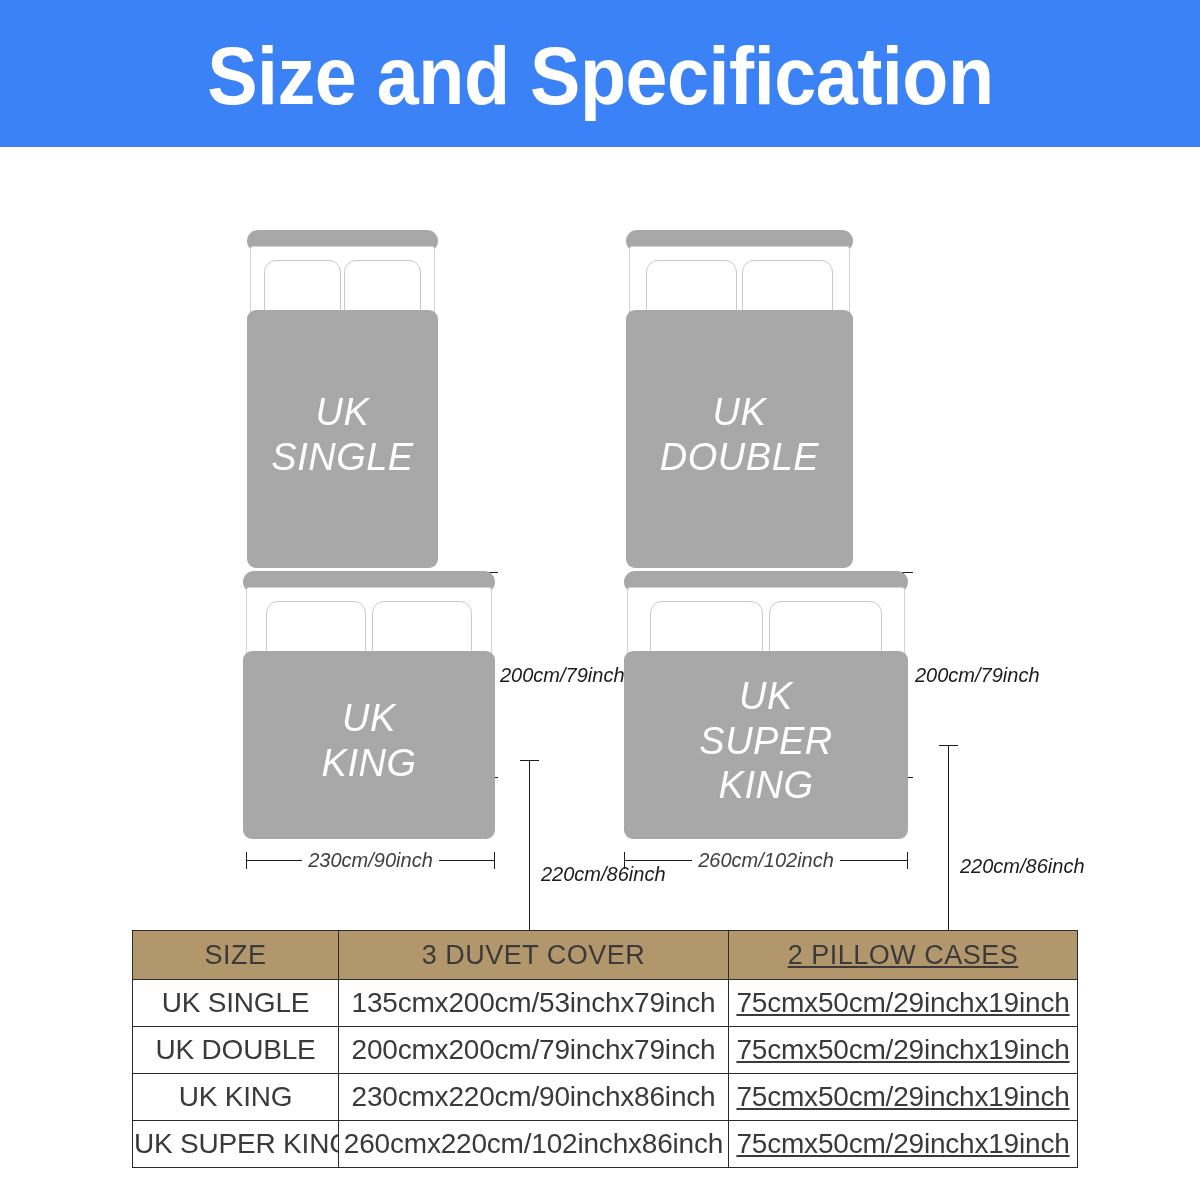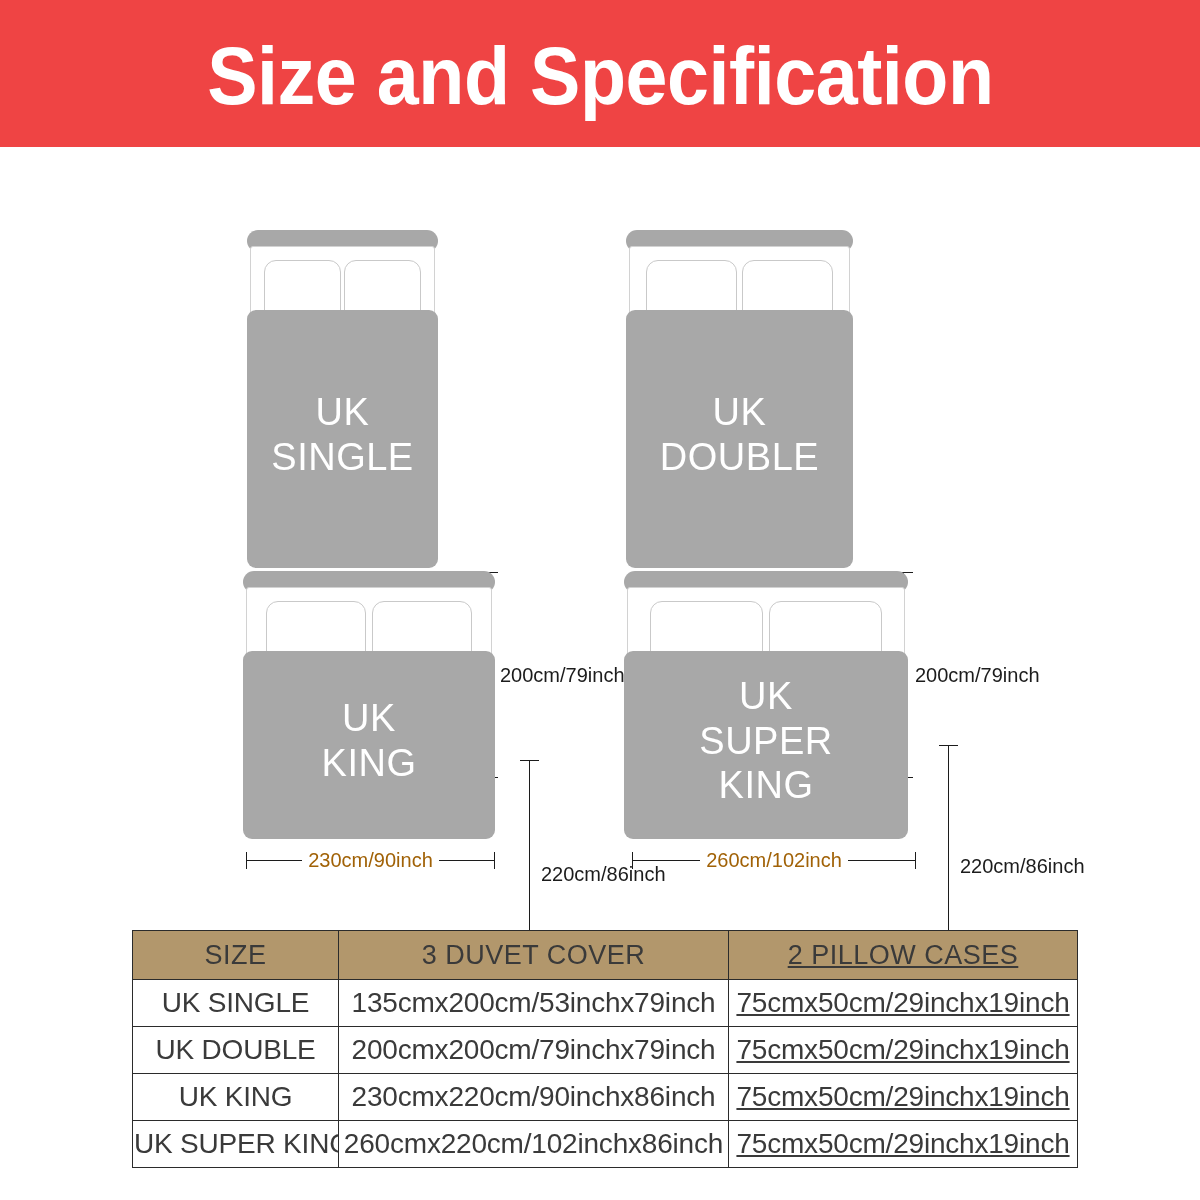--- a/index.html
+++ b/index.html
@@ -15,21 +15,21 @@
     overflow: hidden;
   }
 
   
   .header-band {
     position: absolute;
     left: 0;
     top: 0;
     width: 1200px;
     height: 147px;
-    background: #ef4444;
+    background: #3b82f6;
     display: flex;
     align-items: center;
     justify-content: center;
   }
   .header-title {
     color: #ffffff;
     font-family: "Liberation Sans Narrow", "Liberation Sans", sans-serif;
     font-size: 82px;
     font-weight: bold;
     letter-spacing: -0.5px;
@@ -39,20 +39,21 @@
     padding-top: 4px;
   }
 
   
   .diagram-area {
     position: absolute;
     left: 0;
     top: 147px;
     width: 1200px;
     height: 770px;
+    font-style: italic;
   }
 
   .bed-block { position: absolute; }
 
   
   .bed {
     position: absolute;
     left: 0;
     top: 0;
   }
@@ -155,21 +156,21 @@
     height: 17px;
     background: #1c1c1c;
   }
   .dim-h::before { left: 0; }
   .dim-h::after  { right: 0; }
   .dim-h-label {
     position: relative;
     background: #ffffff;
     padding: 0 6px;
     font-size: 20px;
-    color: #a16207;
+    color: #404040;
     white-space: nowrap;
     font-family: "Liberation Sans Narrow", "Liberation Sans", sans-serif;
   }
 
   
   .spec-table {
     position: absolute;
     left: 132px;
     top: 930px;
     width: 936px;
@@ -274,21 +275,21 @@
       <div class="headboard"></div>
       <div class="mattress"></div>
       <div class="pillow pillow-left"></div>
       <div class="pillow pillow-right"></div>
       <div class="duvet" style="height:188px;">
         <div class="bed-label">UK
 SUPER
 KING</div>
       </div>
     </div>
-    <div class="dim-h" style="left:8px; top:289px; width:284px;">
+    <div class="dim-h" style="left:0px; top:289px; width:284px;">
       <span class="dim-h-label">260cm/102inch</span>
     </div>
   </div>
   <div class="dim-v" style="left:948px; top:598px; height:242px;">
     <span class="dim-v-label">220cm/86inch</span>
   </div>
 
 </div>
 
 <table class="spec-table">

